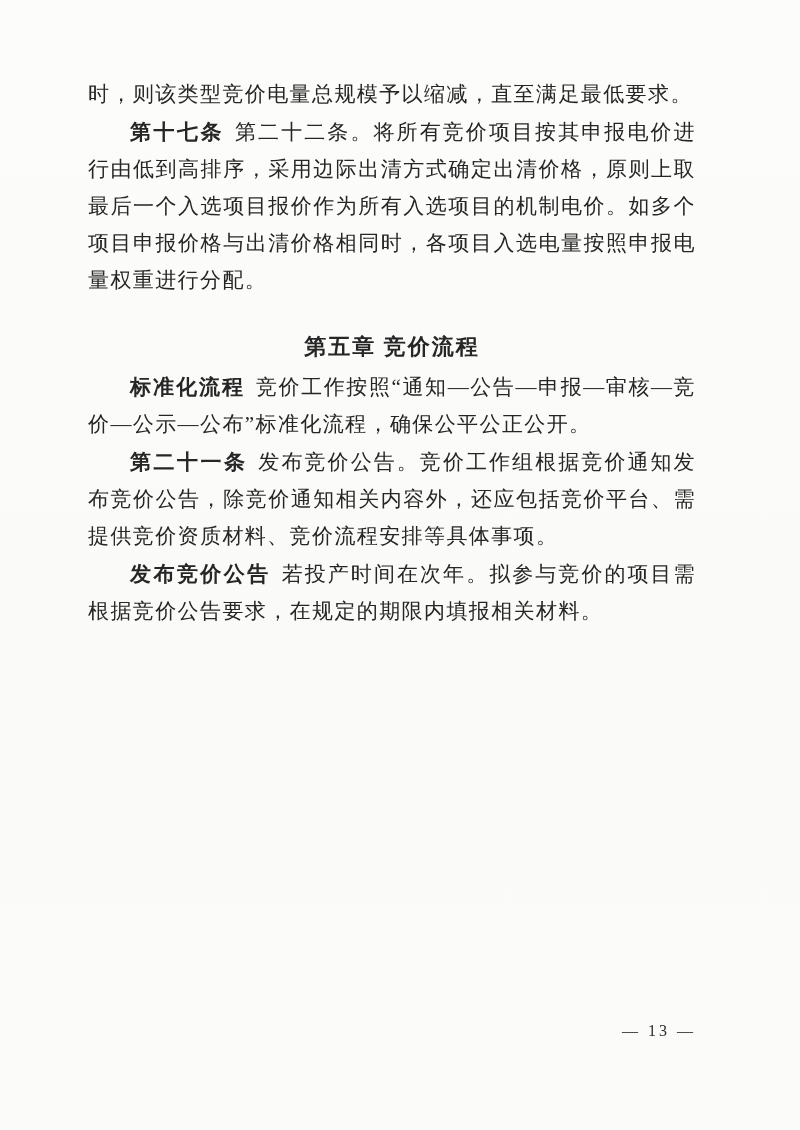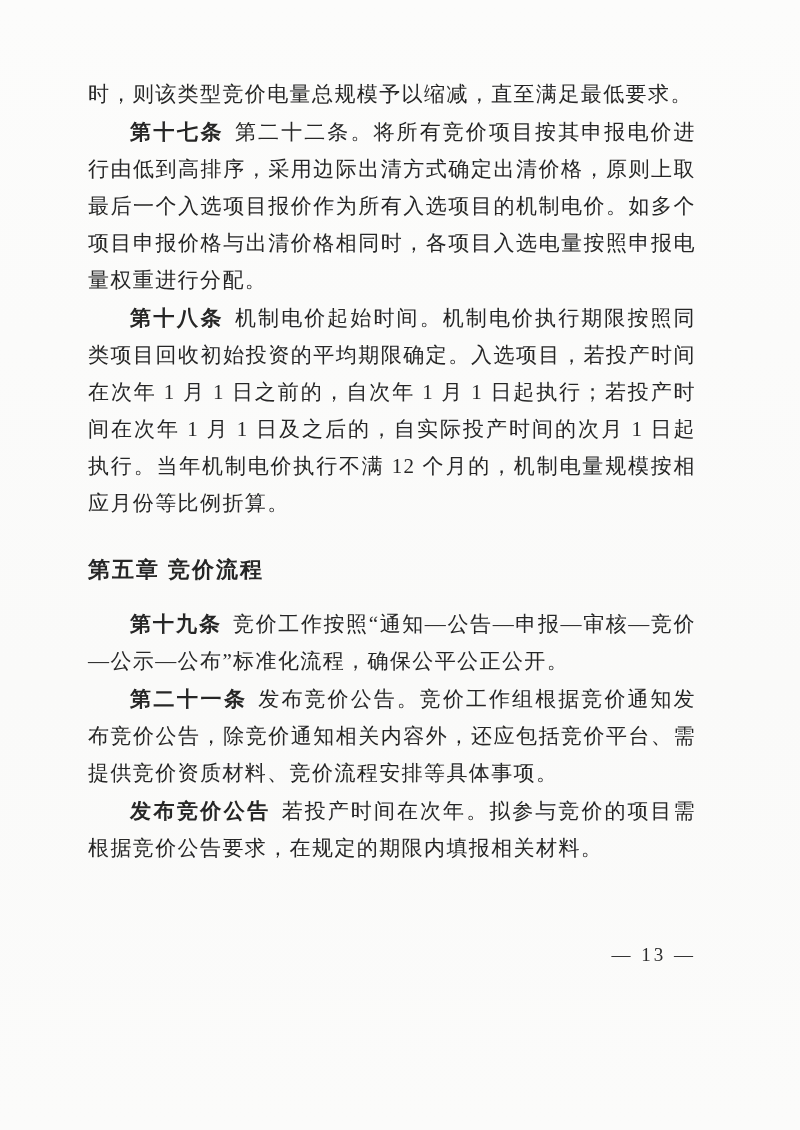--- a/index.html
+++ b/index.html
@@ -33,54 +33,53 @@
   p.para.no-indent {
     text-indent: 0;
   }
   .art-num {
     font-weight: 700;
     font-family: "Liberation Sans", "DejaVu Sans", sans-serif;
     letter-spacing: 1.8px;
     margin-right: 11px;
   }
   h2.chapter {
-    margin: 29px 0 17px 0;
-    text-align: left;
+    margin: 29px 0 3px 0;
+    text-align: center;
     text-indent: 0;
     font-size: 22px;
     line-height: 37px;
     font-weight: 700;
-    font-family: Liberation Sans, sans-serif;
+    font-family: Liberation Serif, serif;
     letter-spacing: 2px;
   }
   .page-number {
     position: absolute;
-    top: 940px;
+    top: 1016px;
     right: 104px;
-    font-size: 19px;
+    font-size: 16px;
     letter-spacing: 3px;
     line-height: 30px;
     color: #2b2b2b;
     font-family: "Liberation Serif", "DejaVu Serif", serif;
   }
 </style>
 </head>
 <body style="background: rgb(251, 251, 250);">
 
 <div class="page" style="color: rgb(38, 38, 38);">
 
   <p class="para no-indent"><span>时，则该类型竞价电量总规模予以缩减，直至满足最低要求。</span></p>
 
   <p class="para"><span class="art-num">第十七条</span><span>第二十二条。将所有竞价项目按其申报电价进行由低到高排序，采用边际出清方式确定出清价格，原则上取最后一个入选项目报价作为所有入选项目的机制电价。如多个项目申报价格与出清价格相同时，各项目入选电量按照申报电量权重进行分配。</span></p>
 
-  <p class="para"><span class="art-num">第十八条</span><span>机制电价起始时间。机制电价执行期限按照同类项目回收初始投资的平均期限确定。入选项目，若投产时间在次年 1 月 1 日之前的，自次年 1 月 1 日起执行；若投产时间在次年 1 月 1 日及之后的，自实际投产时间的次月 1 日起执行。当年机制电价执行不满 12 个月的，机制电量规模按相应月份等比例折算。</span></p>
 
   <h2 class="chapter">第五章 竞价流程</h2>
 
-  <p class="para"><span class="art-num">第十九条</span><span>竞价工作按照“通知—公告—申报—审核—竞价—公示—公布”标准化流程，确保公平公正公开。</span></p>
+  <p class="para"><span class="art-num">标准化流程</span><span>竞价工作按照“通知—公告—申报—审核—竞价—公示—公布”标准化流程，确保公平公正公开。</span></p>
 
 
   <p class="para"><span class="art-num">第二十一条</span><span>发布竞价公告。竞价工作组根据竞价通知发布竞价公告，除竞价通知相关内容外，还应包括竞价平台、需提供竞价资质材料、竞价流程安排等具体事项。</span></p>
 
   <p class="para"><span class="art-num">发布竞价公告</span><span>若投产时间在次年。拟参与竞价的项目需根据竞价公告要求，在规定的期限内填报相关材料。</span></p>
 
 
   <div class="page-number">— 13 —</div>
 
 </div>

